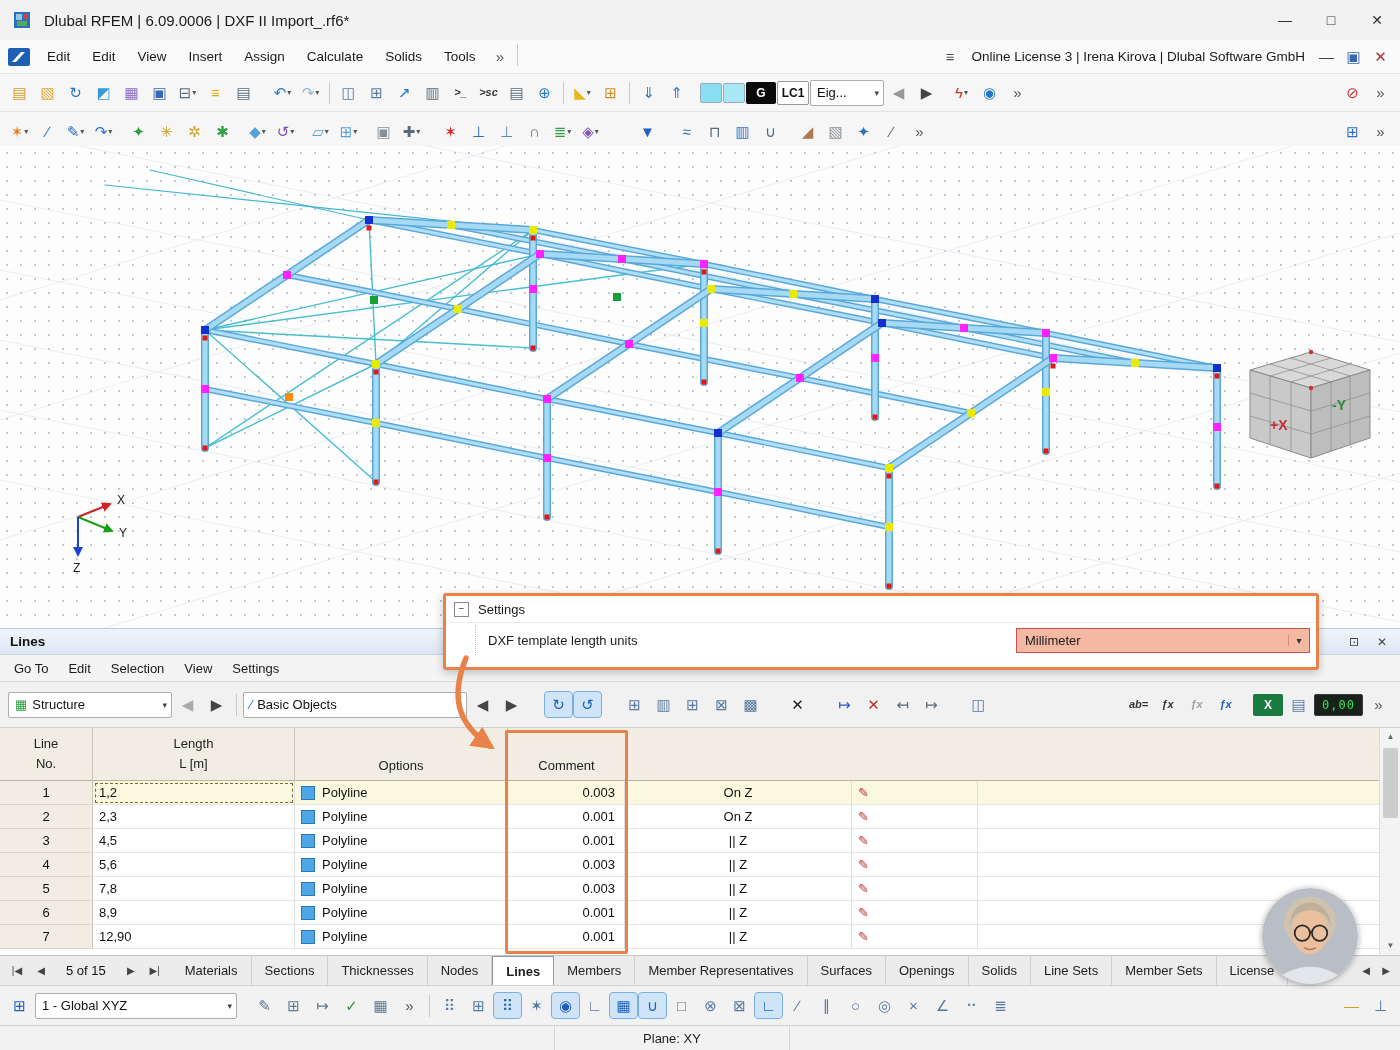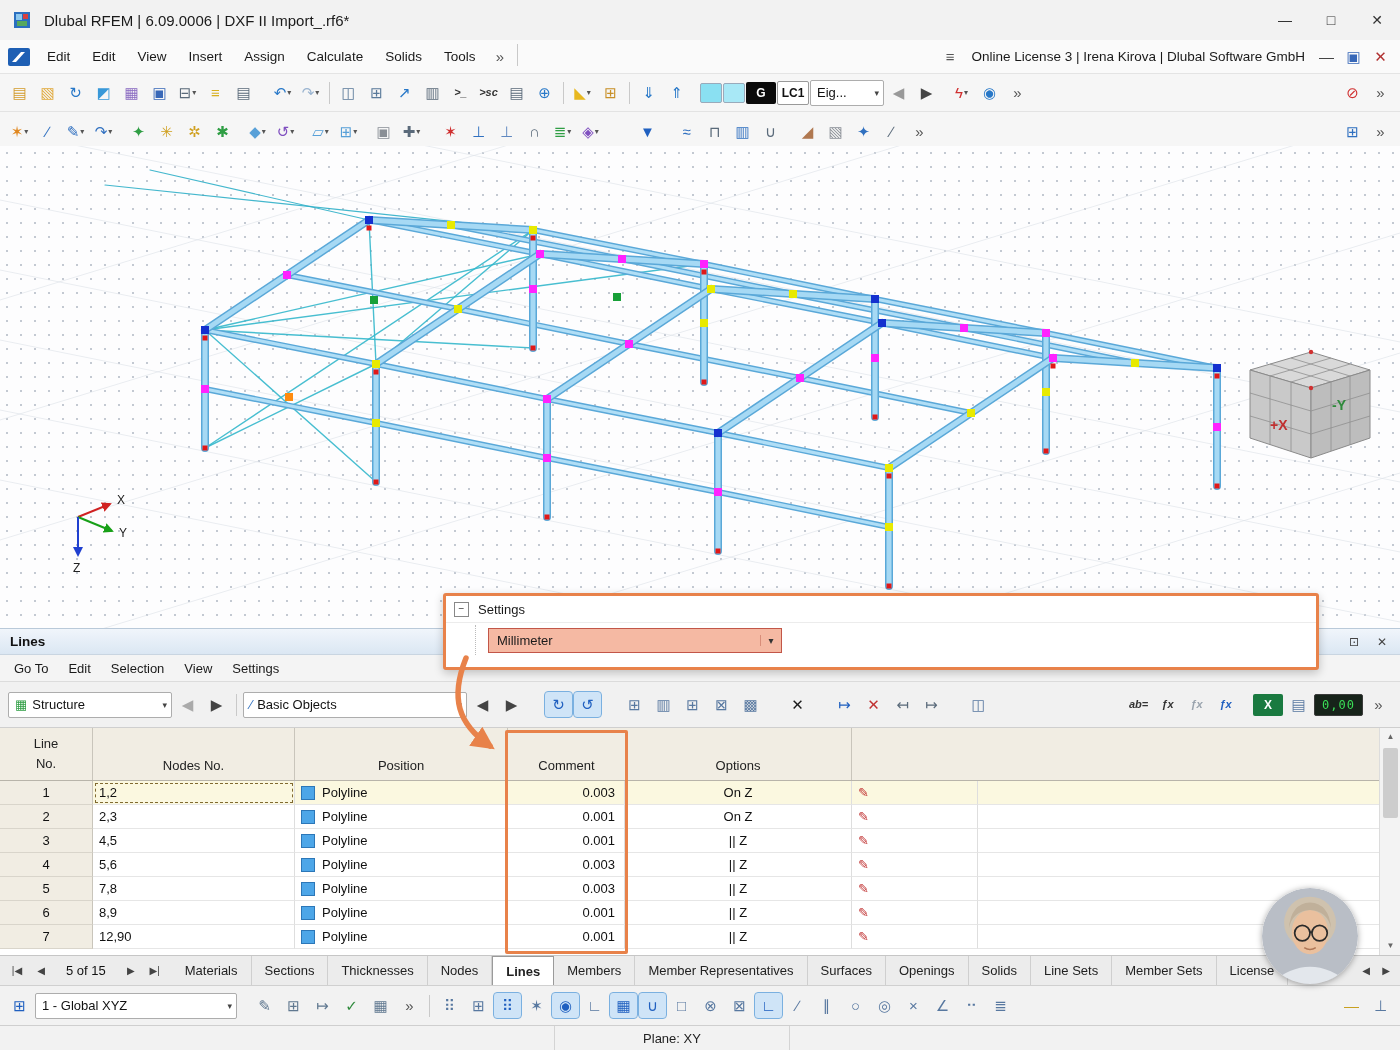--- a/index.html
+++ b/index.html
@@ -733,31 +733,29 @@
       <span class="glyph" style="color: rgb(85, 85, 85);">»</span>
     </span>
   </div>
 
 <div class="abs table-area">
   <div class="tgrid thead">
     <div class="th stack">
       <span>Line</span>
       <span>No.</span>
     </div>
+    <div class="th stack">
+      <span>Length</span>
+      <span>L [m]</span>
+    </div>
     <div class="th">
-        <span>Nodes No.</span>
-      </div>
-    <div class="th">
-        <span>Position</span>
+        <span>Options</span>
       </div>
     <div class="th" style="border-right:none;">
         <span>Comment</span>
-      </div>
-    <div class="th">
-        <span>Options</span>
       </div>
   </div>
   <div id="table-body">
       <div class="trow row-active">
         <div class="td no">1</div>
         <div class="td cell-focus">1,2</div>
         <div class="td">
           <span class="ltsq"></span>
           <span>Polyline</span>
         </div>
@@ -1013,20 +1011,21 @@
   <div class="st-sec" style="flex:1;border-right:none;"></div>
 </div>
 
 <div class="abs settings-overlay">
   <div class="so-titlerow">
     <span class="so-collapse">−</span>
     <span class="so-title">Settings</span>
   </div>
   <div class="so-row">
     <span class="so-treeline"></span>
+    <span class="so-label">DXF template length units</span>
     <span class="so-dd">
       <span class="v">Millimeter</span>
       <span class="ch">▾</span>
     </span>
   </div>
 </div>
 
 <svg class="abs" id="arrow-svg" width="110" height="110" viewBox="0 0 110 110">
   <defs>
     <marker id="ah-orange" viewBox="0 0 10 10" refX="7.5" refY="5" markerWidth="4.2" markerHeight="4.2" orient="auto">

